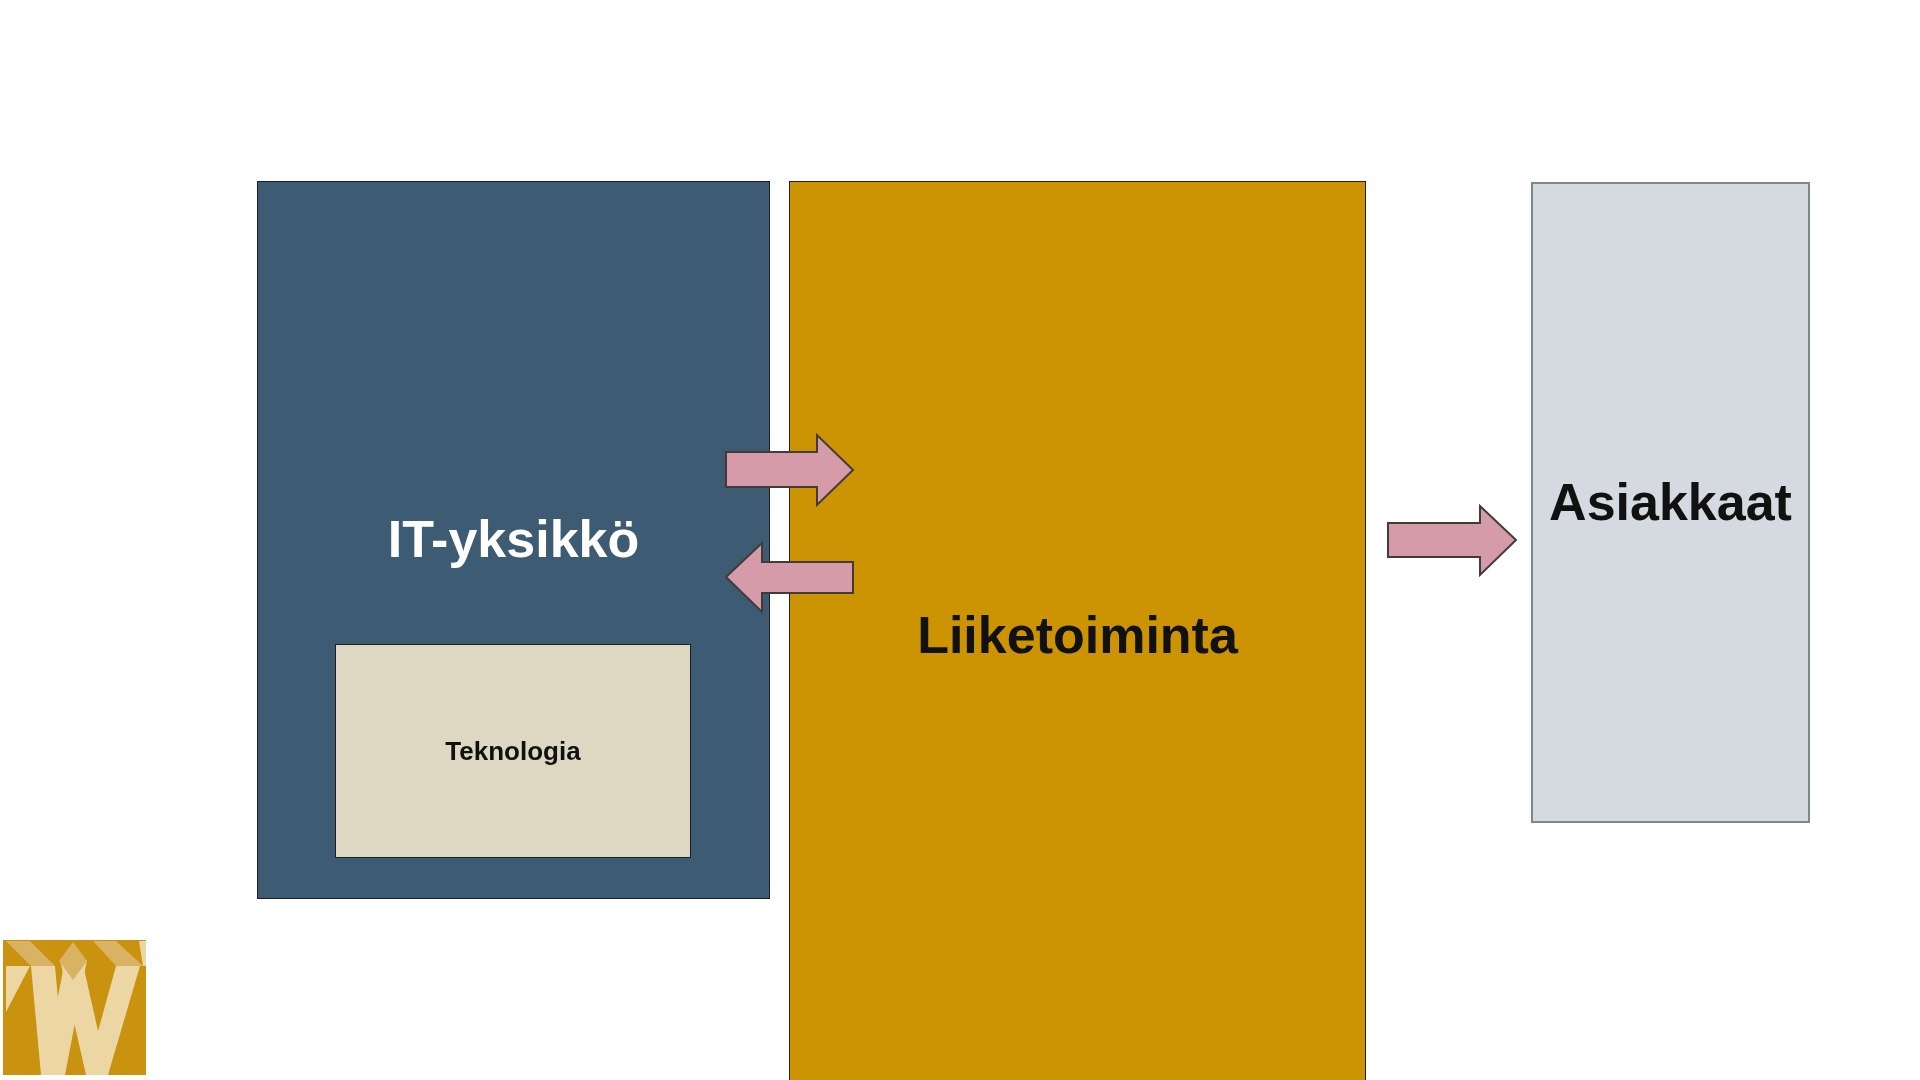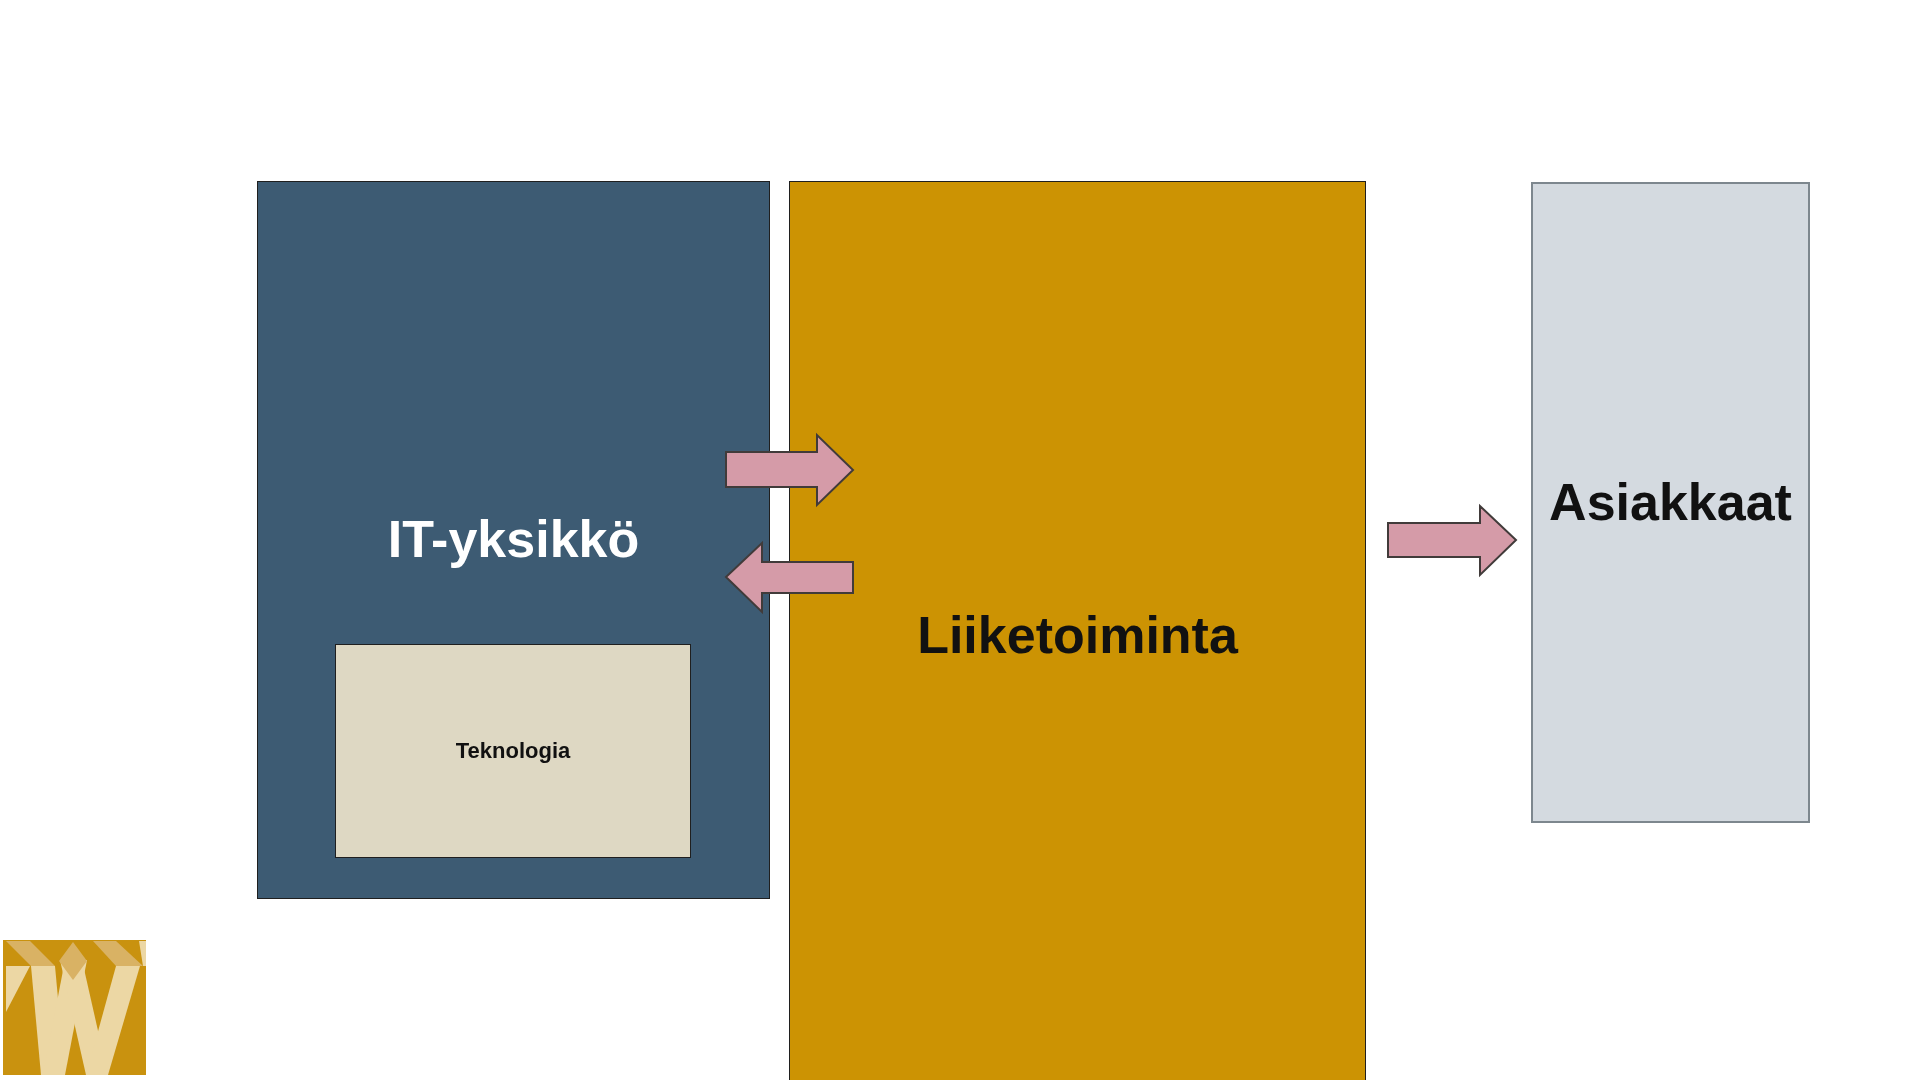--- a/index.html
+++ b/index.html
@@ -41,21 +41,21 @@
     background: var(--it-fill, #3d5b73);
     border: 1px solid var(--box-border, #1f1f1f);
   }
   .box-tek {
     left: 77px;  
     top: 462px;
     width: 356px; height: 214px;
     background: var(--teknologia-fill, #ded8c3);
     border: 1px solid var(--box-border, #1f1f1f);
   }
-  .box-tek .box-label { font-size: 22px; }
+  .box-tek .box-label { font-size: 26px; }
   .box-liike {
     left: 789px; top: 181px;
     width: 577px; height: 909px;
     background: var(--liiketoiminta-fill, #cc9303);
     border: 1px solid var(--box-border, #1f1f1f);
   }
   .box-asiakkaat {
     left: 1531px; top: 182px;
     width: 279px; height: 641px;
     background: var(--asiakkaat-fill, #d4dae0);

